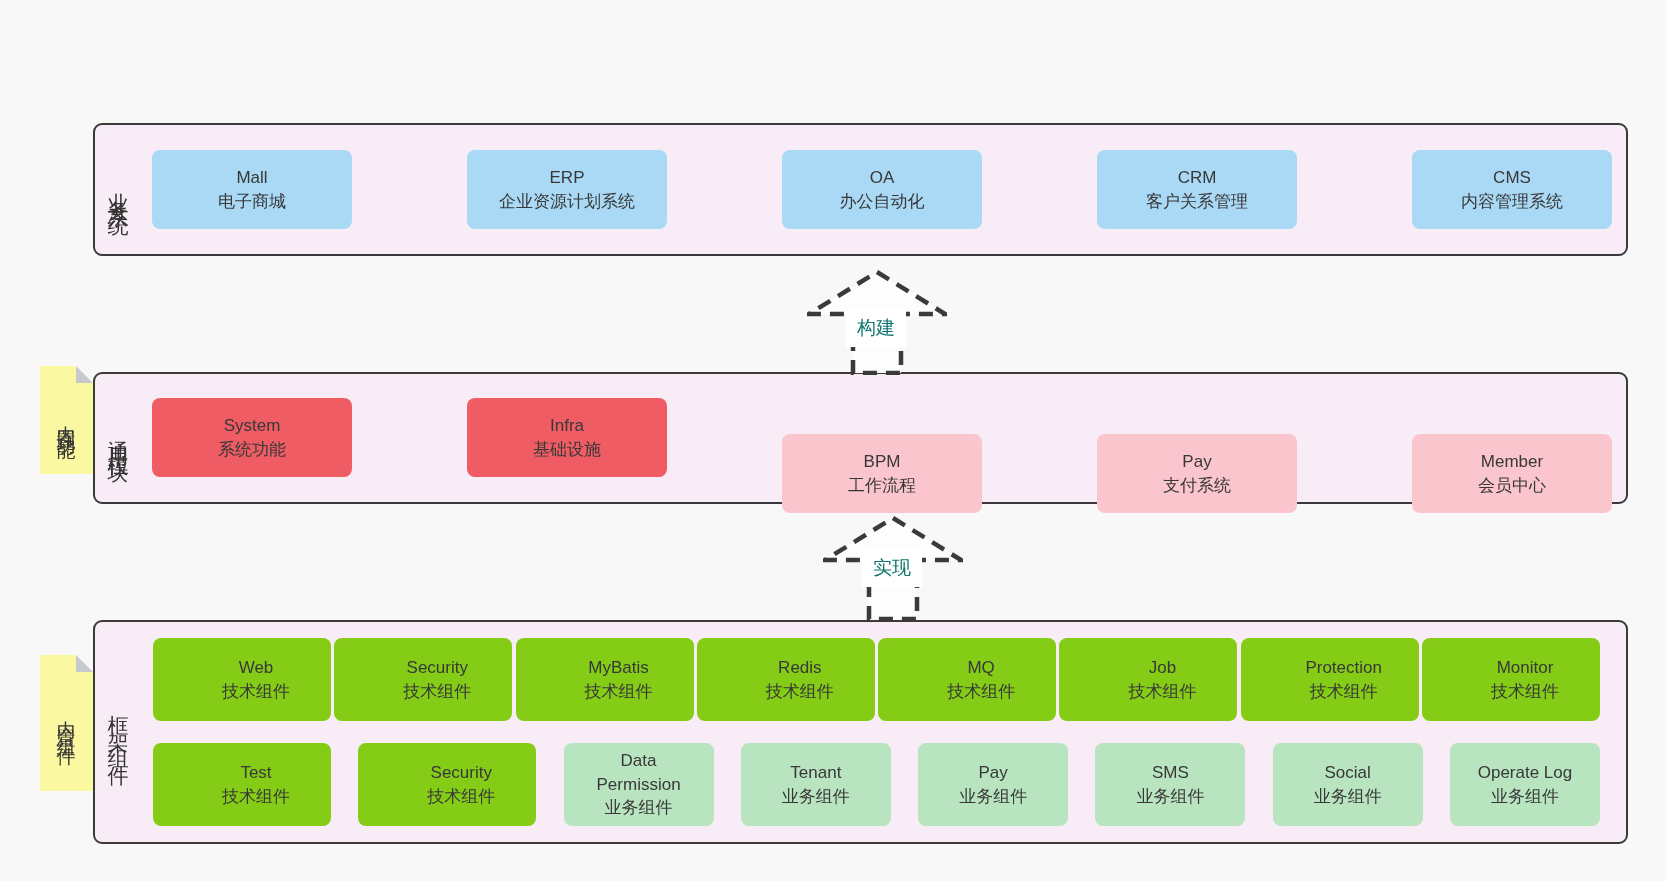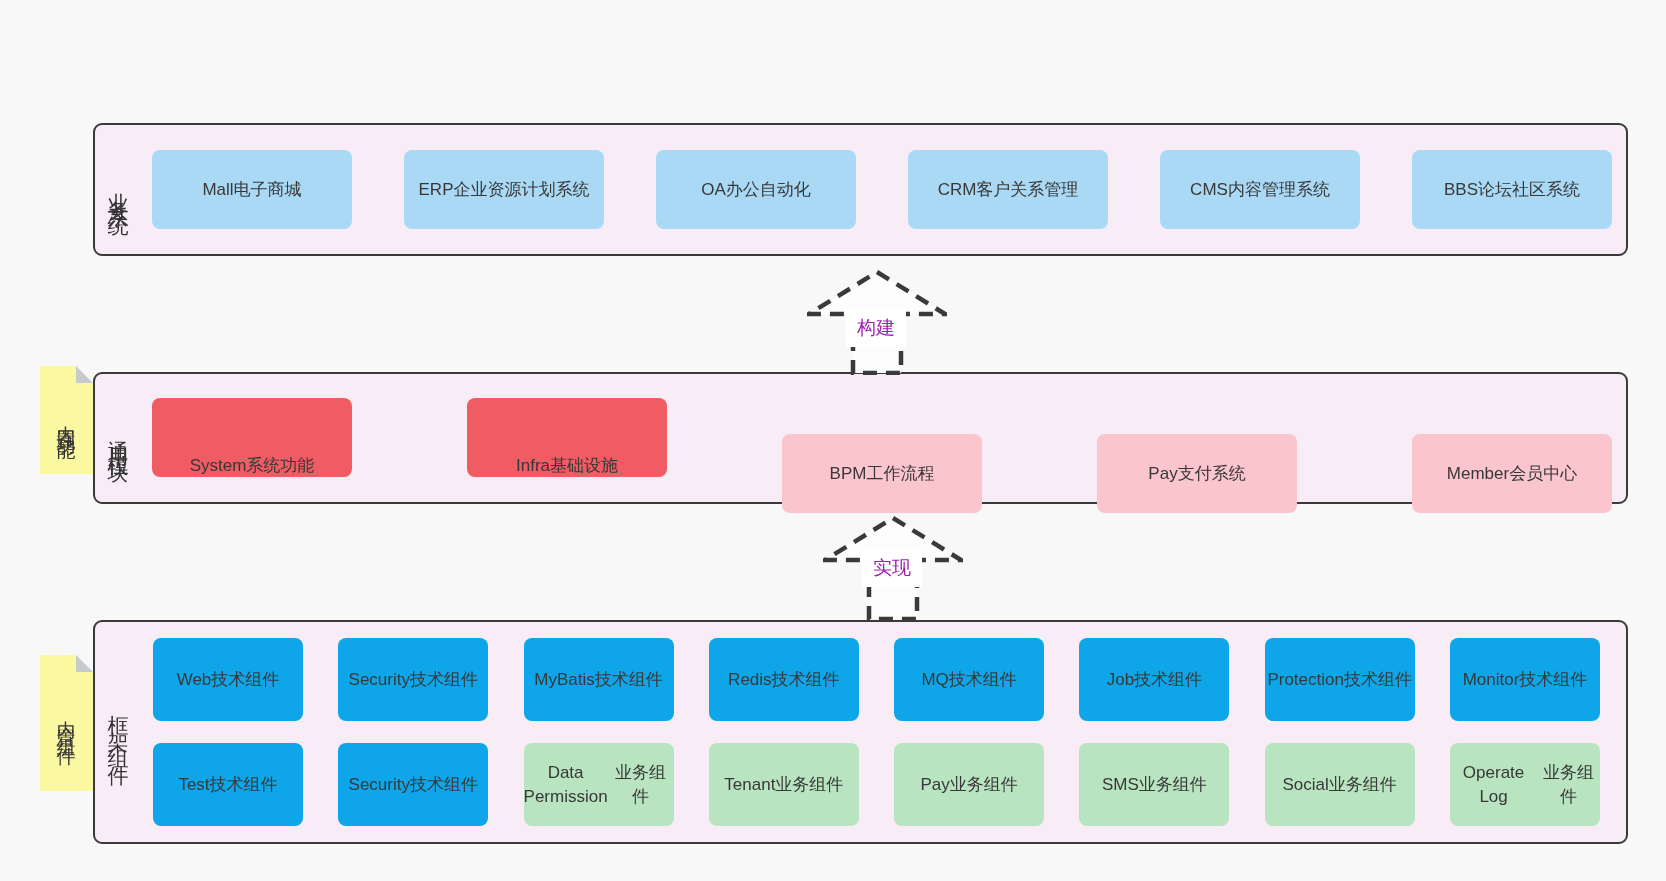--- a/index.html
+++ b/index.html
@@ -22,30 +22,30 @@
     font-size:21px;font-weight:500;color:#333;letter-spacing:7px;line-height:1;
   }
   #layer-components .vlabel{letter-spacing:17px;}
   
   .row{position:absolute;display:flex;justify-content:space-between;}
   .row-business{left:57px;right:14px;top:25px;}
   .row-modules{left:57px;right:14px;top:24px;}
   .row-c1{left:58px;right:26px;top:16px;}
   .row-c2{left:58px;right:26px;top:121px;}
   .box{
-    display:flex;flex-direction:row;align-items:center;justify-content:center;
+    display:flex;flex-direction:column;align-items:center;justify-content:center;
     border-radius:8px;text-align:center;font-size:17px;line-height:1.38;color:#383838;
   }
   .box .bt{white-space:pre-line;}
   .box-wide{width:200px;height:79px;}
   .box-sm{width:150px;height:83px;}
   .blue{background:#a9d9f5;}
-  .red{background:#ef5c64;align-items:flex-end;}
+  .red{background:#ef5c64;}
   .pink{background:#fbc5ce;margin-top:36px;}
-  .green{background:#0ea5e9;}
+  .green{background:#84cc16;padding-left:28px;}
   .green-light{background:#b8e4c0;}
   
   .sticky{position:absolute;width:53px;background:#fbf8a2;z-index:3;}
   #sticky-modules{left:40px;top:366px;height:108px;}
   #sticky-components{left:40px;top:655px;height:136px;}
   .sticky::after{
     content:"";position:absolute;top:0;right:0;width:0;height:0;
     border-top:17px solid #f8f8f8;border-left:17px solid #c7cacc;
   }
   .sticky-label{
@@ -58,21 +58,21 @@
   .arrow{position:absolute;width:140px;height:106px;z-index:1;}
   .arrow polygon{
     fill:#fdfdfd;stroke:#3a3a3a;stroke-width:4.5;
     stroke-dasharray:14 9;stroke-linejoin:miter;
   }
   #arrow-build{left:807px;top:269px;}
   #arrow-implement{left:823px;top:515px;}
   .arrow-label{
     position:absolute;z-index:2;background:#ffffff;
     display:flex;align-items:center;justify-content:center;
-    font-size:19px;color:#a21caf;
+    font-size:19px;color:#0f766e;
   }
   #arrow-build-label{left:846px;top:309px;width:60px;height:38px;}
   #arrow-implement-label{left:862px;top:549px;width:60px;height:38px;}
 </style>
 </head>
 <body>
 
 <div id="canvas">
 
   <section class="layer" id="layer-business">
@@ -90,24 +90,20 @@
         <div class="bt">OA</div>
         <div class="bs">办公自动化</div>
       </div>
       <div class="box box-wide blue">
         <div class="bt">CRM</div>
         <div class="bs">客户关系管理</div>
       </div>
       <div class="box box-wide blue">
         <div class="bt">CMS</div>
         <div class="bs">内容管理系统</div>
-      </div>
-      <div class="box box-wide blue">
-        <div class="bt">BBS</div>
-        <div class="bs">论坛社区系统</div>
       </div>
     </div>
   </section>
 
   <svg class="arrow" id="arrow-build" viewBox="0 0 140 106">
     <polygon points="70,3 138,45 94,45 94,104 46,104 46,45 2,45"></polygon>
   </svg>
   <div class="arrow-label" id="arrow-build-label">构建</div>
 
   <div class="sticky" id="sticky-modules">

